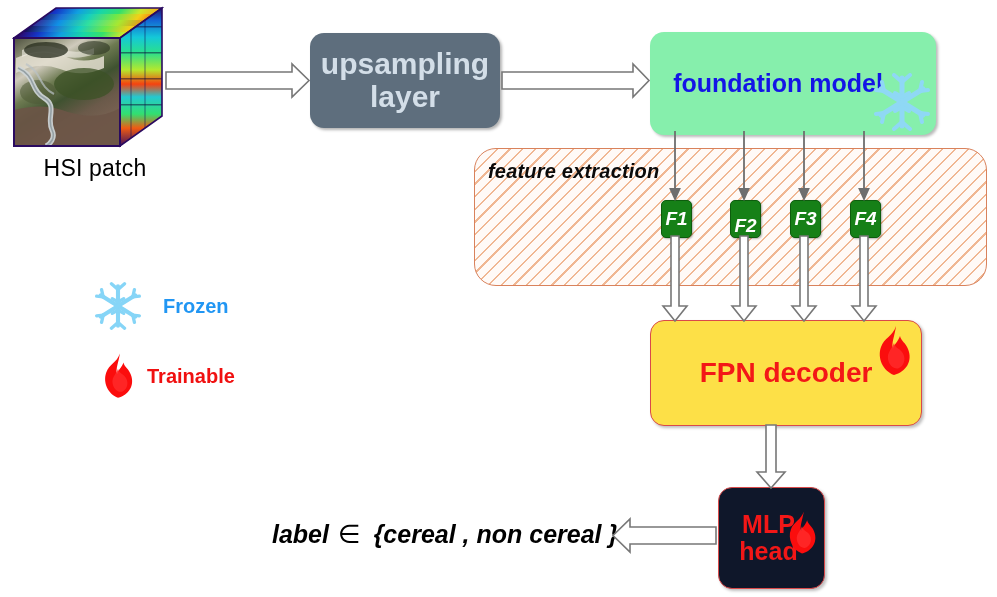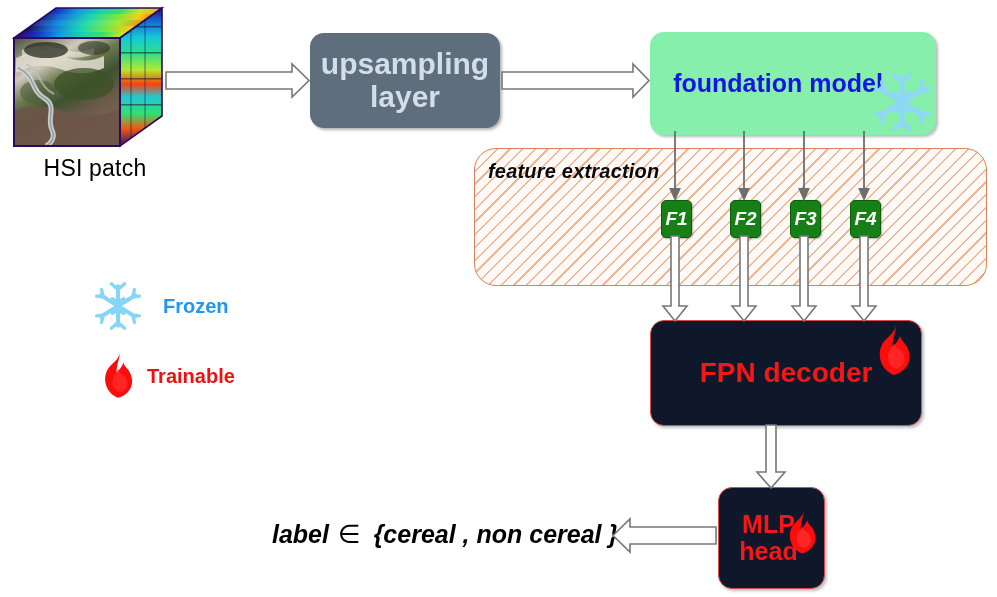--- a/index.html
+++ b/index.html
@@ -18,21 +18,21 @@
   .pbox{border-radius:14px;display:flex;align-items:center;justify-content:center;
         text-align:center;line-height:1.08;font-weight:bold;}
   #upsampling-box{left:310px;top:33px;width:190px;height:95px;
         background:#5e6e7d;color:#d3dee8;font-size:30px;
         box-shadow:2px 2px 3px rgba(0,0,0,.30);}
   #backbone-box{left:650px;top:32px;width:286px;height:103px;
         background:#86efac;color:#1414e6;font-size:25px;
         box-shadow:2px 2px 3px rgba(0,0,0,.28);}
   #backbone-box .txt{padding-right:30px;}
   #fpn-box{left:650px;top:320px;width:270px;height:104px;
-        background:#0f172a;border:1px solid #d94a4a;color:#f31717;font-size:28px;
+        background:#fde047;border:1px solid #d94a4a;color:#f31717;font-size:28px;
         box-shadow:2px 2px 3px rgba(0,0,0,.25);}
   #mlp-box{left:718px;top:487px;width:105px;height:100px;
         background:#0f172a;border:1px solid #d94a4a;color:#f31717;font-size:25px;
         box-shadow:2px 2px 3px rgba(0,0,0,.25);}
   #mlp-box .txt{padding-right:6px;}
 
   
   #feature-region{left:474px;top:148px;width:511px;height:136px;
       border:1.4px solid #d9825c;border-radius:22px;
       background-color:#fffaf7;
@@ -40,21 +40,21 @@
          #f0b793 0px,#f0b793 1.6px,rgba(255,255,255,0) 1.6px,rgba(255,255,255,0) 9px);}
   #feature-region-label{left:488px;top:160px;font-size:20px;font-weight:bold;
       font-style:italic;color:#0a0a0a;letter-spacing:.2px;}
 
   
   .fbox{width:29px;height:36px;background:#168017;border:1px solid #0d5c0d;
         border-radius:5px;color:#ffffff;font-size:19px;font-weight:bold;
         font-style:italic;display:flex;align-items:center;justify-content:center;
         box-shadow:1px 1px 2px rgba(0,0,0,.30);}
   #fbox-0{left:661px;top:200px;}
-  #fbox-1{left:730px;top:200px;}
+  #fbox-1{left:730px;top:200px;align-items:flex-end;}
   #fbox-2{left:790px;top:200px;}
   #fbox-3{left:850px;top:200px;}
 
   
   #legend-frozen{left:95px;top:282px;width:220px;height:48px;gap:16px;}
   #legend-trainable{left:95px;top:352px;width:220px;height:48px;}
   .legend-row{display:flex;align-items:center;}
   .legend-ico{width:46px;height:46px;flex:0 0 46px;display:flex;
               align-items:center;justify-content:center;}
   .legend-txt{font-size:20px;font-weight:bold;margin-left:6px;}

